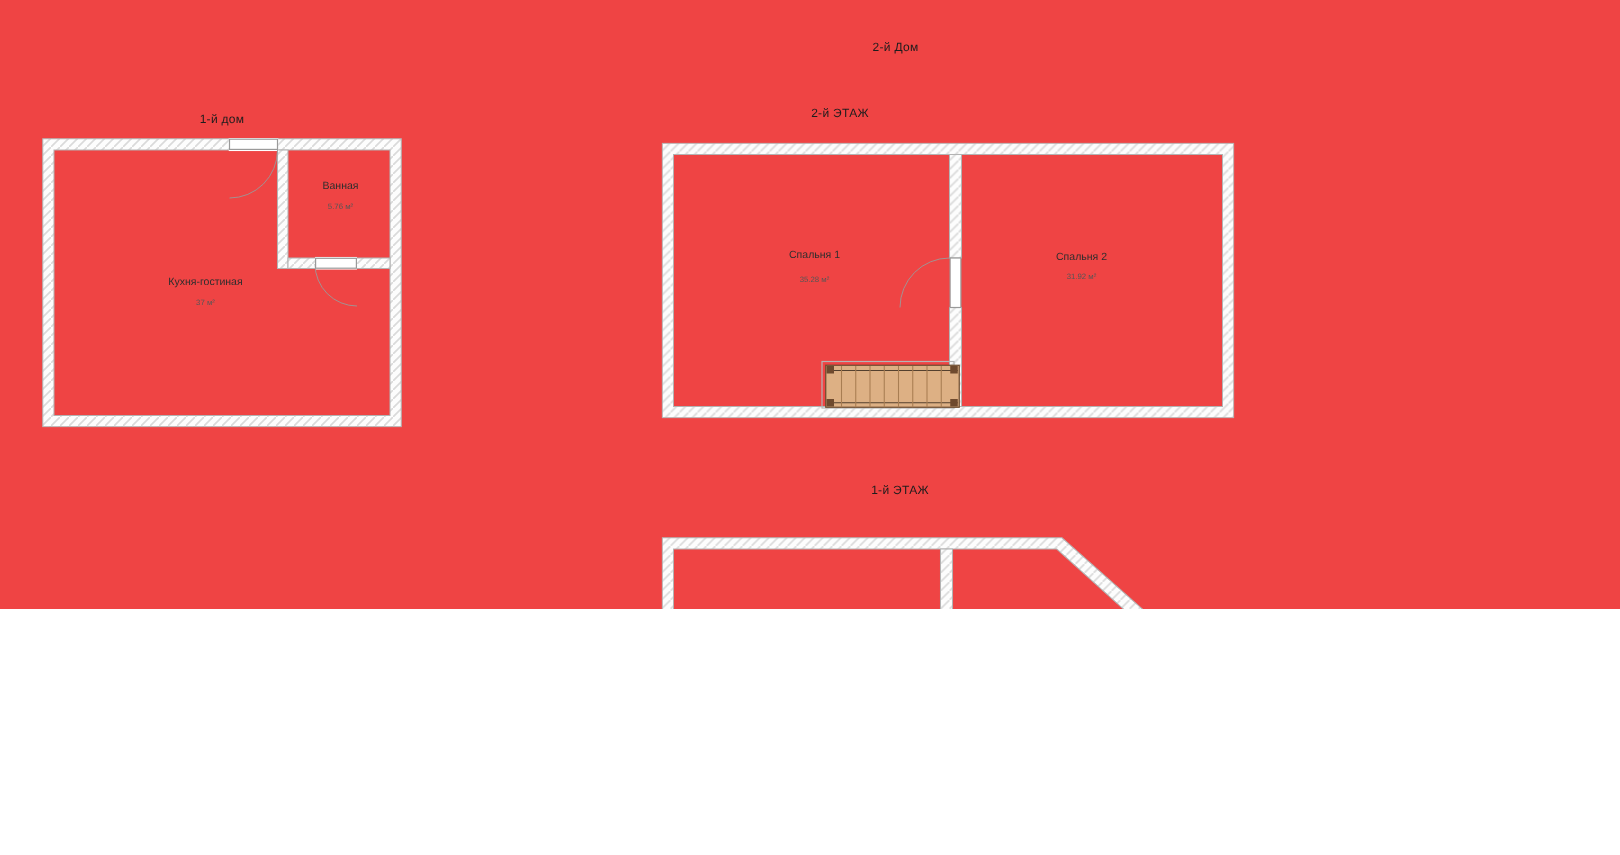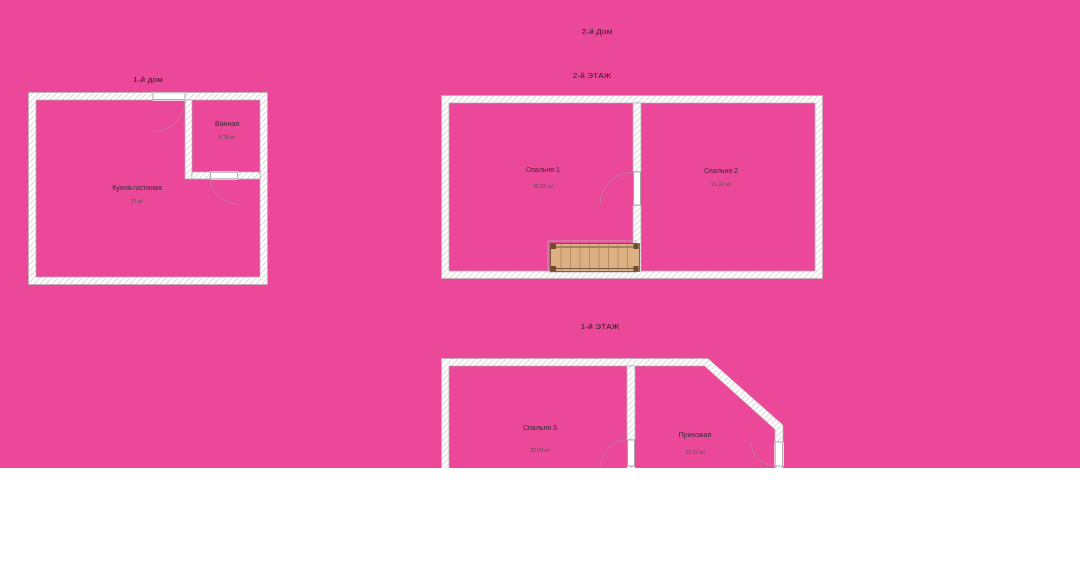--- a/index.html
+++ b/index.html
@@ -1,17 +1,17 @@
 <!DOCTYPE html>
 <html><head>
 <meta charset="utf-8">
 <style>
   html,body{margin:0;padding:0;background:#ffffff;}
   #canvas{
-    position:relative;width:1080px;height:468px;background:#ec4899;
+    position:relative;width:1080px;height:406px;background:#ef4444;
     font-family:"Liberation Sans",sans-serif;overflow:hidden;
   }
   .plan-title{
     position:absolute;transform:translateX(-50%);
     font-size:8px;color:#1d1d1d;letter-spacing:.2px;white-space:nowrap;
   }
   .doc-title{
     position:absolute;transform:translateX(-50%);
     font-size:8px;color:#1d1d1d;letter-spacing:.2px;white-space:nowrap;
   }
@@ -59,21 +59,21 @@
     <rect class="punch" x="182" y="79.3" width="28" height="8.4"></rect>
     <rect class="door-leaf" x="182.4" y="80.2" width="27.2" height="6.6"></rect>
     <path class="door-arc" d="M182 84 A28 28 0 0 0 210 112"></path>
 
     <text class="room-name" x="199" y="34">Ванная</text>
     <text class="room-area" x="199" y="47">5.76 м²</text>
     <text class="room-name" x="109" y="98">Кухня-гостиная</text>
     <text class="room-area" x="109" y="111">37 м²</text>
   </svg>
 
-  <div class="plan-title" style="left:592px;top:71px;">2-й ЭТАЖ</div>
+  <div class="plan-title" style="left:560px;top:71px;">2-й ЭТАЖ</div>
 
   <svg style="left:441px;top:95px;" width="382" height="184" viewBox="0 0 382 184">
     <defs>
       <pattern id="hatch2" width="6" height="6" patternUnits="userSpaceOnUse">
         <rect width="6" height="6" fill="#fdfdfd"></rect>
         <path d="M-1 7 L7 -1" stroke="#dadada" stroke-width="1.1"></path>
       </pattern>
     </defs>
     <path class="wall" fill="url(#hatch2)" d="M0.5 0.5 H381.5 V183.5 H0.5 Z M8 8 H374 V176 H8 Z"></path>
 

